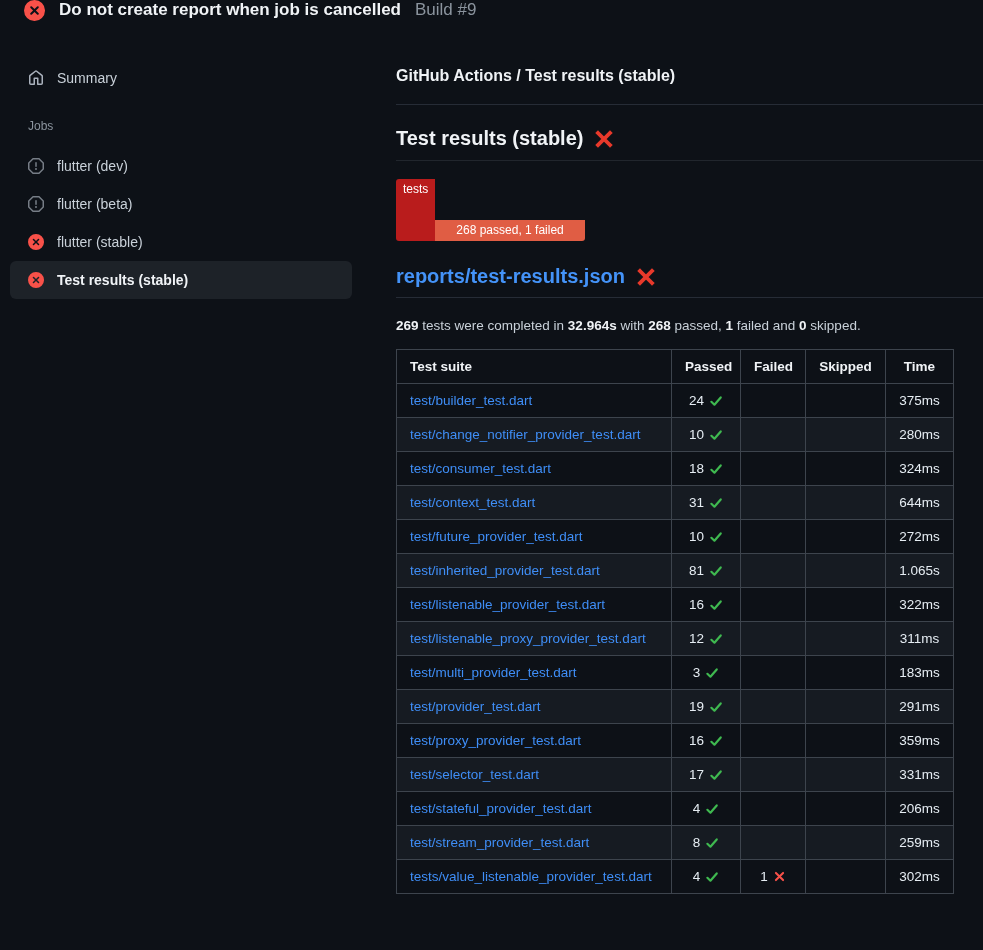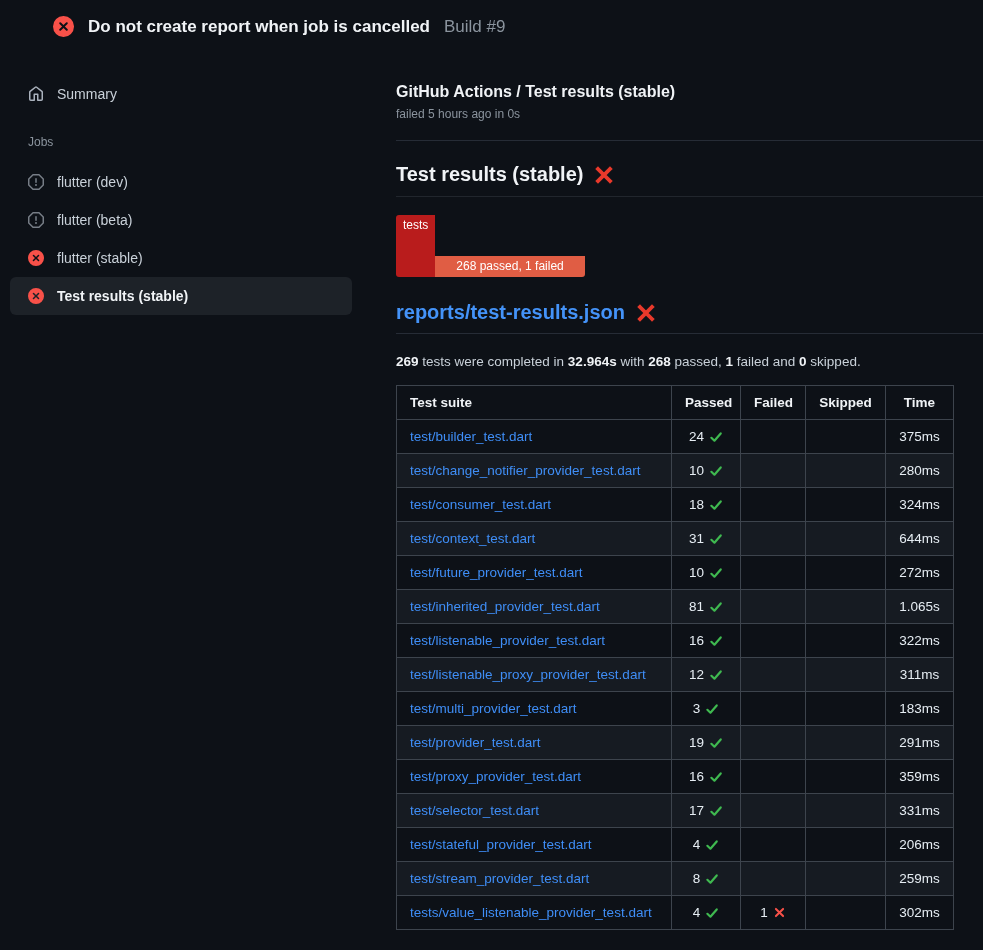--- a/index.html
+++ b/index.html
@@ -3,21 +3,21 @@
 <meta charset="utf-8">
 <style>
   * { box-sizing: border-box; }
   html,body { margin:0; padding:0; }
   body {
     width:983px; height:950px; overflow:hidden;
     background:#0d1117; color:#c9d1d9;
     font-family:"Liberation Sans", sans-serif;
   }
   
-  .app-header { display:flex; align-items:flex-end; gap:14px; padding:16px 24px 14px 24px;margin-left:29px; }
+  .app-header { display:flex; align-items:flex-start; gap:14px; padding:0 24px 14px 24px; }
   .app-header .title { font-size:17px; font-weight:700; color:#f0f3f6; }
   .app-header .build { font-size:17px; font-weight:400; color:#8b949e; }
   .icon { display:inline-flex; align-items:center; justify-content:center; flex-shrink:0; }
 
   
   .layout { display:flex; align-items:flex-start; }
 
   
   nav.sidebar { width:380px; flex-shrink:0; padding:26px 28px 0 10px; }
   .side-item {
@@ -125,21 +125,20 @@
             </svg>
           </span>
           <span>Test results (stable)</span>
         </li>
       </ul>
   </nav>
 
   <main>
     <div>
       <div class="check-title">GitHub Actions / Test results (stable)</div>
-      <div class="check-meta">failed 5 hours ago in 0s</div>
     </div>
     <hr class="divider">
 
     <h1 class="section-title">
       <span>Test results (stable)</span>
       <span class="icon" style="width:20px;height:20px">
           <svg width="20" height="20" viewBox="0 0 16 16">
             <path stroke="#e8392b" stroke-width="3.1" stroke-linecap="square" d="M3.2 3.2 12.8 12.8 M12.8 3.2 3.2 12.8" fill="none"></path>
           </svg>
         </span>

